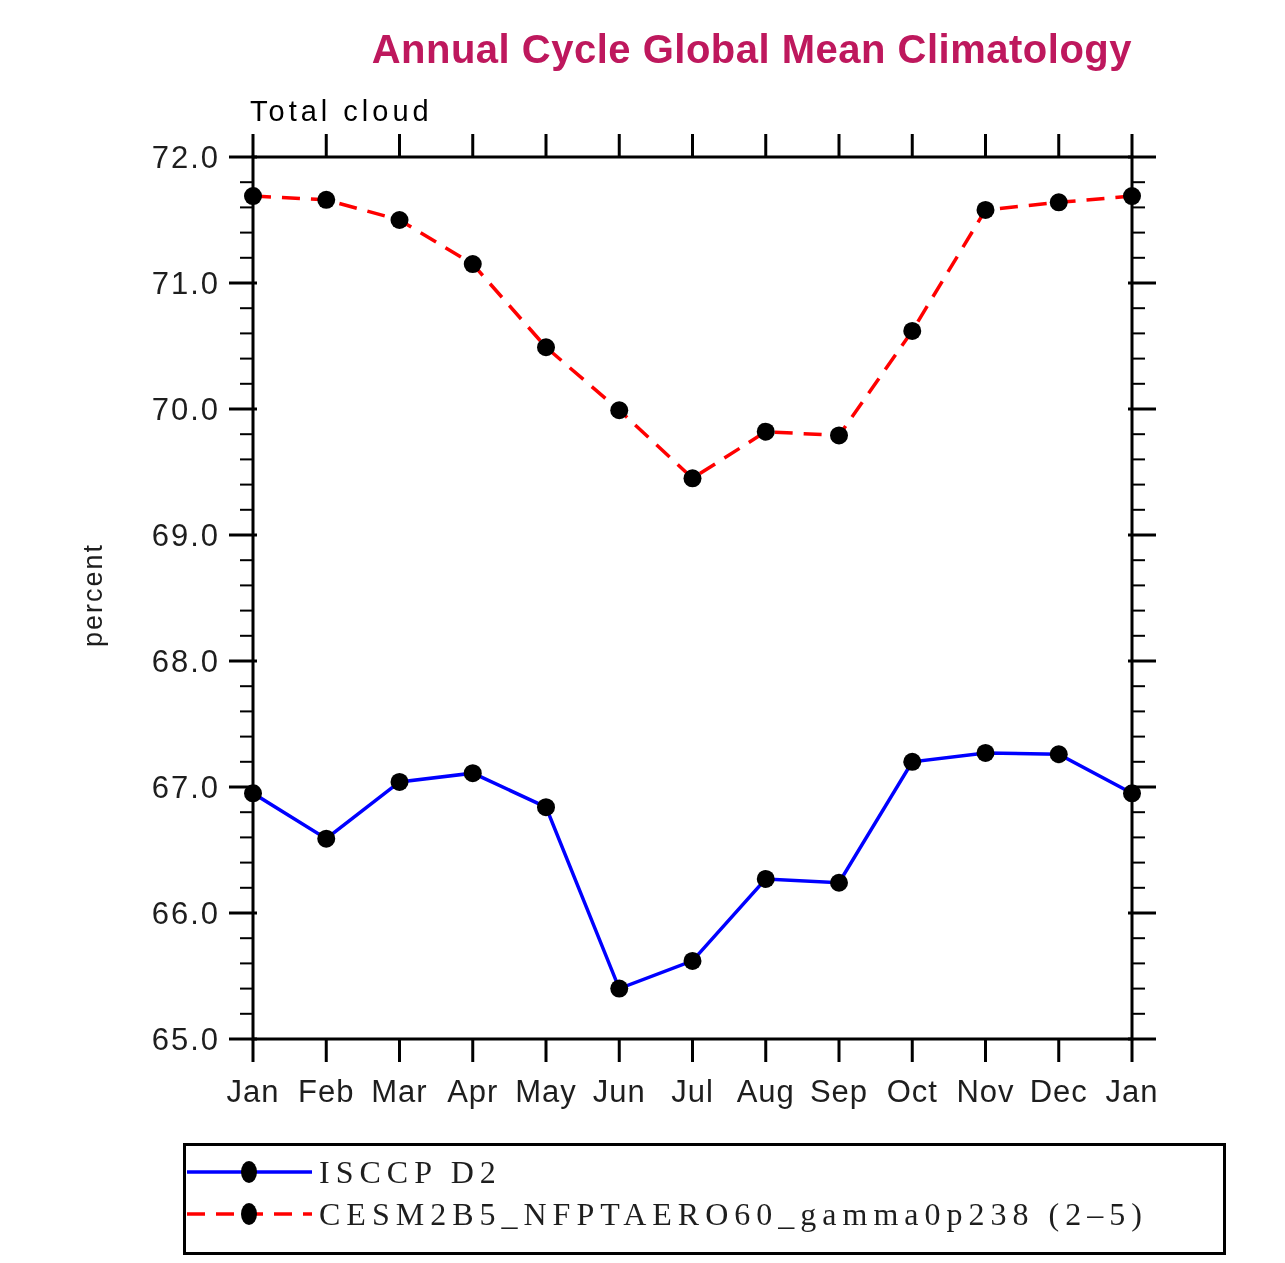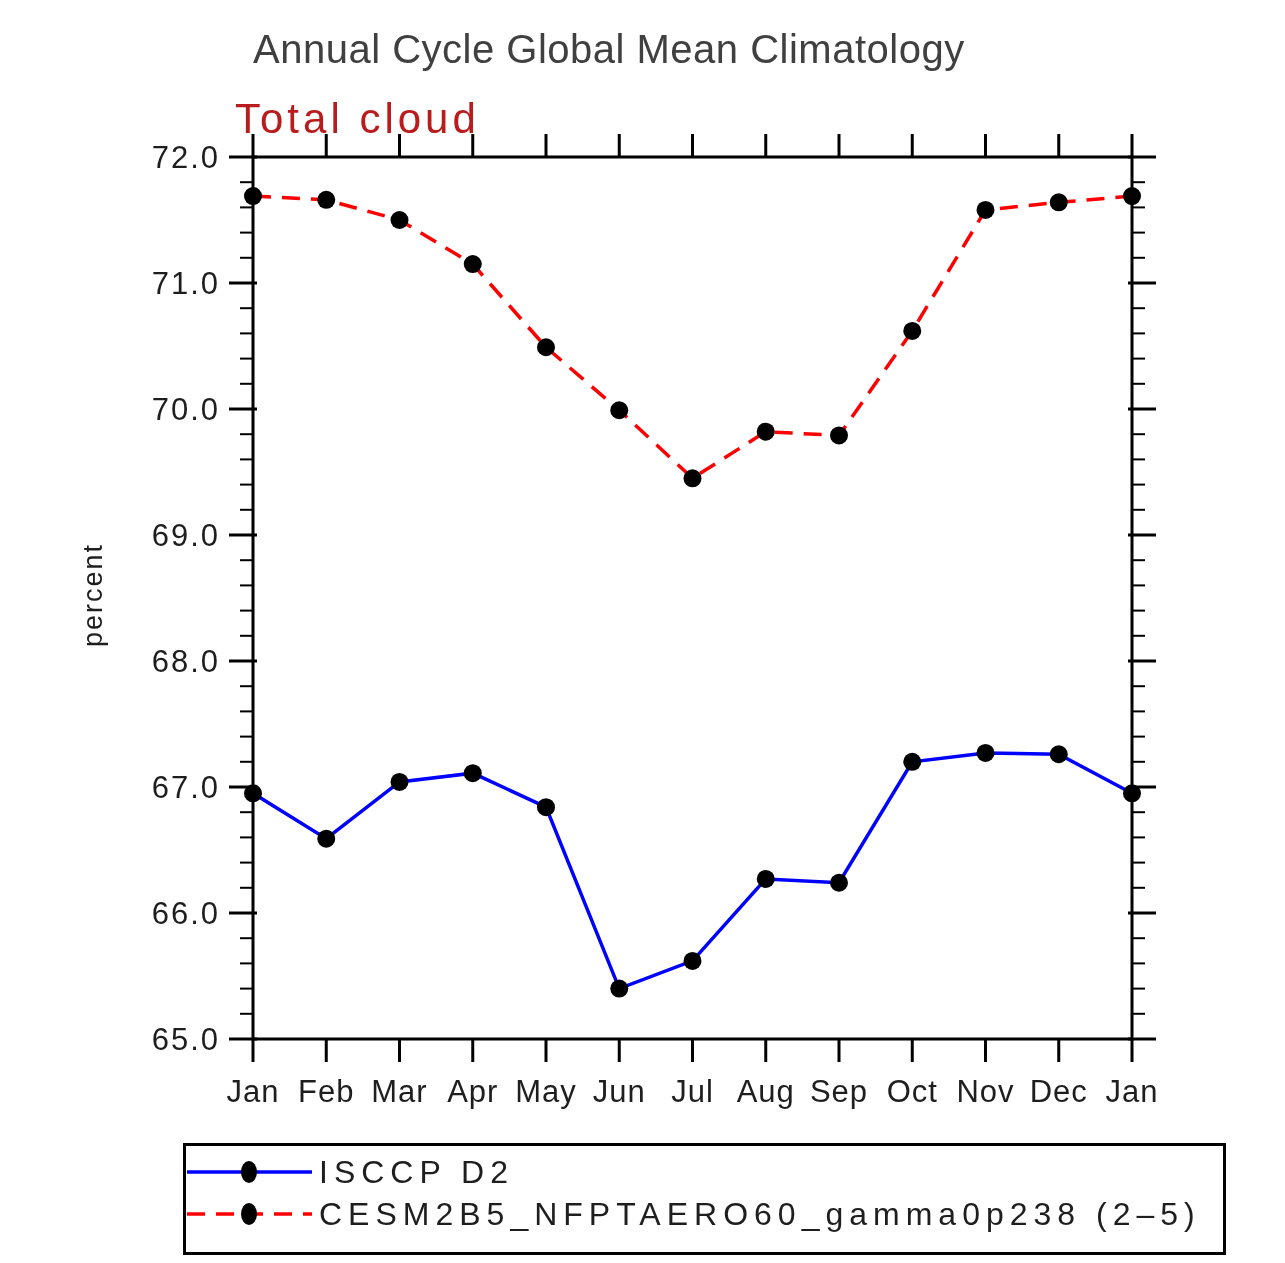--- a/index.html
+++ b/index.html
@@ -1,39 +1,39 @@
 <!DOCTYPE html>
 <html><head>
 <meta charset="utf-8">
 <style>
   html,body { margin:0; padding:0; background:#ffffff; }
   .page {
     position:relative; width:1285px; height:1263px; background:#ffffff;
     font-family:"Liberation Sans","DejaVu Sans",sans-serif; overflow:hidden;
   }
   .title {
-    position:absolute; left:253px; top:27px; width:879px; text-align:left;
-    font-size:40px; font-weight:normal; color:#404040; letter-spacing:0.5px;
+    position:absolute; left:253px; top:27px; width:879px; text-align:right;
+    font-size:40px; font-weight:bold; color:#be185d; letter-spacing:0.5px;
     white-space:nowrap;
   }
   .subtitle {
-    position:absolute; left:235px; top:95px; font-size:42px; color:#b91c1c;
+    position:absolute; left:250px; top:95px; font-size:29px; color:#000000;
     letter-spacing:4px; white-space:nowrap;
   }
   .ylabel {
     position:absolute; left:-7px; top:580px; width:200px; height:30px;
     text-align:center; transform:rotate(-90deg); font-size:27px;
     letter-spacing:2px; color:#1e1e1e;
   }
   #plot { position:absolute; left:0; top:0; }
   .ytick { font-size:31px; letter-spacing:2px; fill:#1e1e1e; }
   .xtick { font-size:31px; letter-spacing:1px; fill:#1e1e1e; }
   .legend {
     position:absolute; left:183px; top:1143px; width:1043px; height:112px;
-    border:3px solid #000000; box-sizing:border-box; background:#ffffff;
+    border:3px solid #000000; box-sizing:border-box; background:#ffffff;font-family:Liberation Serif, serif;
   }
   .legend-row { position:absolute; left:1px; height:40px; display:flex; align-items:center; }
   .legend-row.r1 { top:6px; }
   .legend-row.r2 { top:48px; }
   .legend-swatch { width:130px; height:40px; flex:0 0 130px; }
   .legend-label {
     font-size:32px; letter-spacing:6px; color:#1e1e1e; white-space:nowrap;
     margin-left:2px;
   }
 </style>

